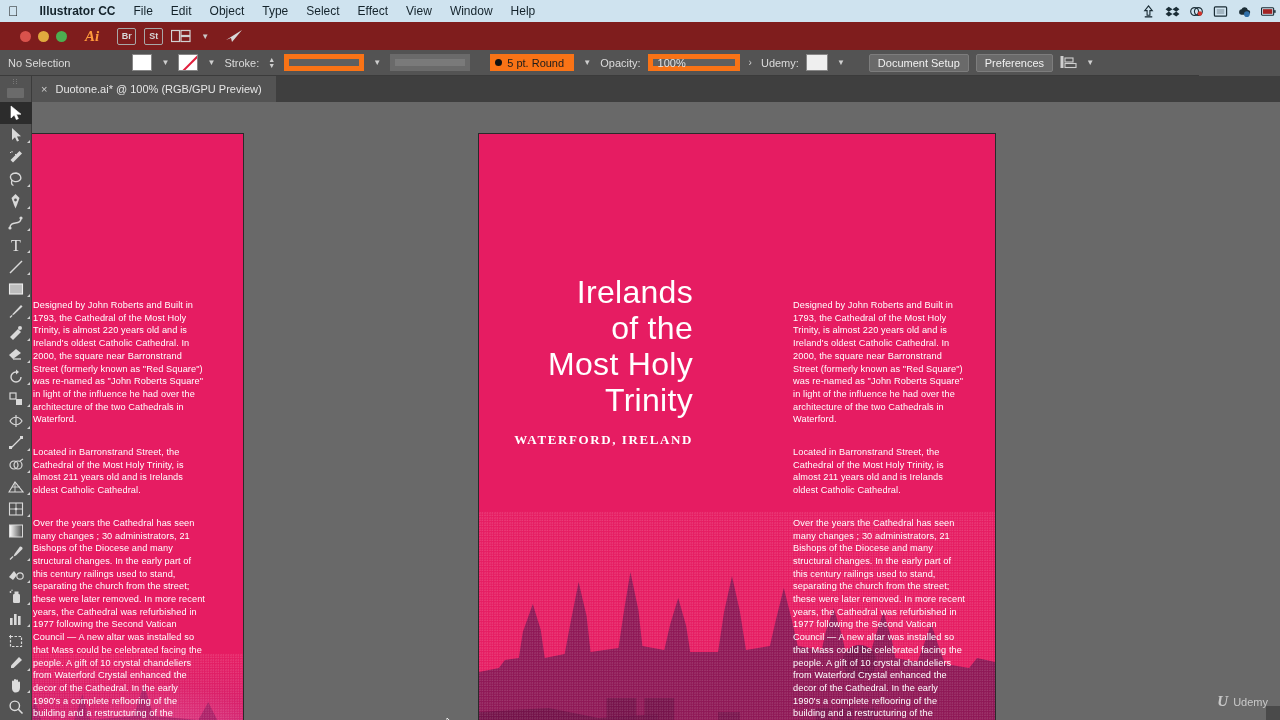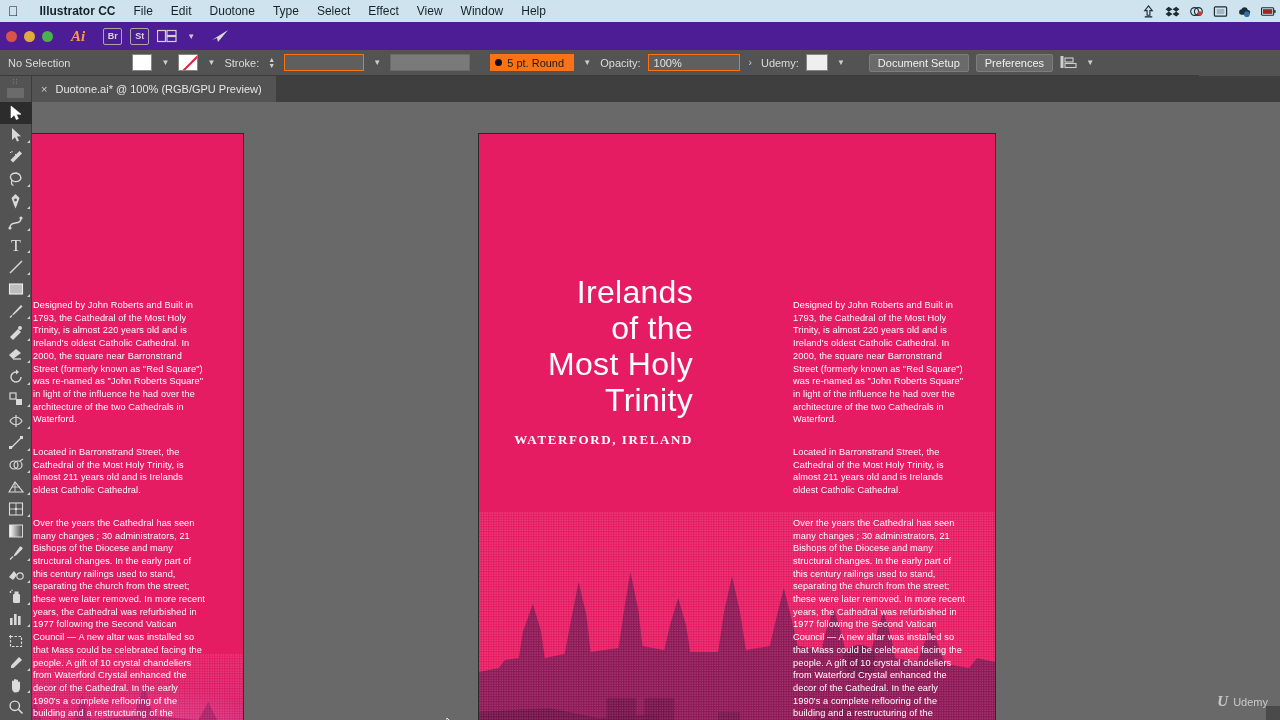--- a/index.html
+++ b/index.html
@@ -24,22 +24,22 @@
   .menubar .mi.bold { font-weight: bold; }
   .menubar-right {
     position: absolute; right: 4px; top: 0; height: 22px;
     display: flex; align-items: center; gap: 9px;
   }
   .mb-icon { width: 15px; height: 15px; display: block; }
 
   
   .appbar {
     position: absolute; top: 22px; left: 0; width: 1280px; height: 28px;
-    background: #4c1d95;
-    display: flex; align-items: center; padding-left: 6px; gap: 8px;
+    background: #7f1d1d;
+    display: flex; align-items: center; padding-left: 20px; gap: 8px;
   }
   .traffic { display: flex; gap: 7px; align-items: center; margin-right: 6px; }
   .dot { width: 11px; height: 11px; border-radius: 50%; }
   .dot.red { background: #d9524c; }
   .dot.yellow { background: #e0aa3e; }
   .dot.green { background: #4caf50; }
   .ai-logo {
     color: #ff9a3c; font-weight: bold; font-style: italic;
     font-size: 15px; margin: 0 10px 0 4px; font-family: "Liberation Serif", serif;
   }
@@ -70,21 +70,21 @@
   }
   .mini-chev {
     width: 12px; height: 17px; color: #cfcfcf; font-size: 8px;
     display: flex; align-items: center; justify-content: center;
   }
   .stepper {
     width: 11px; height: 16px; display: flex; flex-direction: column;
     justify-content: center; align-items: center; color: #cfcfcf; font-size: 7px; line-height: 6px;
   }
   .field {
-    height: 17px; background: #5f5f5f; border: 1px solid #f97316;
+    height: 17px; background: #5f5f5f; border: 5px solid #f97316;
     display: flex; align-items: center; padding: 0 5px;
     color: #e2e2e2; font-size: 11px;
   }
   .field-wide { width: 92px; }
   .field-bar { width: 80px; background:#7a7a7a; border-color:#6a6a6a;}
   .field-stroke-style { width: 80px; }
   .stroke-profile {
     height: 17px; width: 84px; background: #f97316; color: #1c1c1c;
     display: flex; align-items: center; gap: 5px; padding: 0 5px; font-size: 11px;
   }
@@ -182,21 +182,21 @@
 </head>
 <body>
 
 <div id="app">
 
   <div class="menubar">
     <span class="apple-logo"></span>
     <span class="mi bold">Illustrator CC</span>
     <span class="mi">File</span>
     <span class="mi">Edit</span>
-    <span class="mi">Duotone</span>
+    <span class="mi">Object</span>
     <span class="mi">Type</span>
     <span class="mi">Select</span>
     <span class="mi">Effect</span>
     <span class="mi">View</span>
     <span class="mi">Window</span>
     <span class="mi">Help</span>
 
     <div class="menubar-right">
       <svg class="mb-icon" viewBox="0 0 16 16">
         <path d="M8 2 L12 7 H9.5 V12 H6.5 V7 H4 Z" fill="none" stroke="#1b2d36" stroke-width="1.2"></path>

